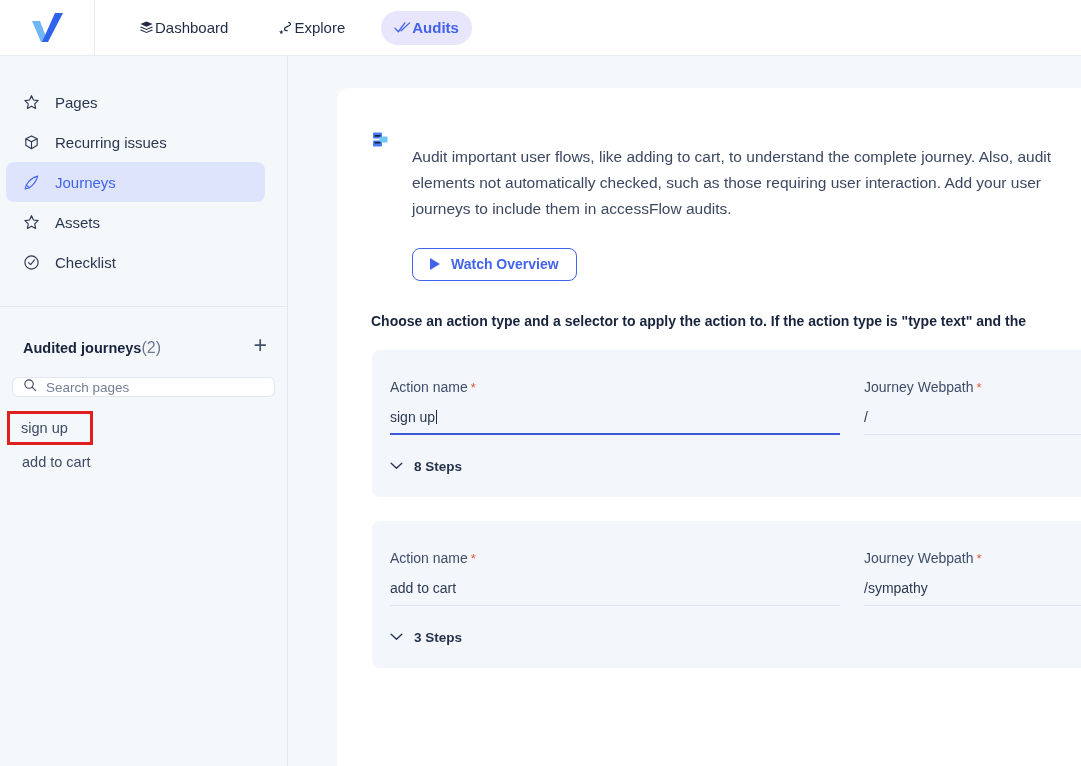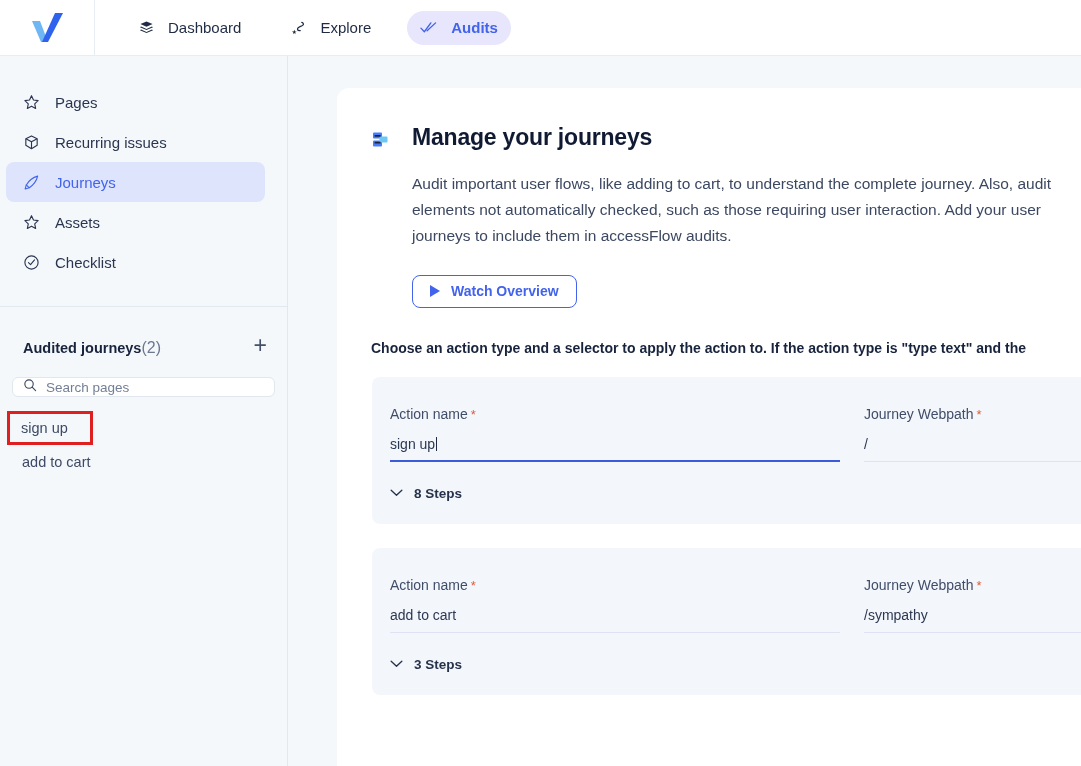--- a/index.html
+++ b/index.html
@@ -21,21 +21,21 @@
   }
   .logo-box {
     width: 95px; height: 56px;
     display: flex; align-items: center; justify-content: center;
     border-right: 1px solid #e8ecf3;
   }
   .logo-svg { display: block; }
 
   .nav-items { display: flex; align-items: center; height: 56px; padding-left: 31px; }
   .nav-item {
-    display: flex; align-items: center; gap: 14px;
+    display: flex; align-items: center; gap: 1px;
     height: 34px; padding: 0 13px;
     border-radius: 17px;
     font-size: 15px; color: #1f2b45;
     margin-right: 23px;
     cursor: pointer;
     white-space: nowrap;
   }
   .nav-item .nav-ico { display: flex; align-items: center; }
   .nav-item.active { background: #e7e6fc; color: #4263eb; }
   .nav-item.active .nav-label { color: #4263eb; font-weight: 600; }
@@ -329,21 +329,20 @@
       <div class="hero-ico">
         <svg width="20" height="20" viewBox="0 0 20 20">
           <rect x="2" y="2.5" width="9" height="6" rx="1" fill="#4a7cf7"></rect>
           <rect x="2" y="10.5" width="9" height="6" rx="1" fill="#4a7cf7"></rect>
           <rect x="8.5" y="6.5" width="8" height="6" rx="1" fill="#6cc7f7"></rect>
           <rect x="3.6" y="5" width="6" height="1.7" fill="#18233d"></rect>
           <rect x="3.6" y="11.8" width="6" height="1.7" fill="#18233d"></rect>
         </svg>
       </div>
       <div class="hero-body">
-        <h1 class="hero-title">Manage your journeys</h1>
         <p class="hero-desc">Audit important user flows, like adding to cart, to understand the complete journey. Also, audit elements not automatically checked, such as those requiring user interaction. Add your user journeys to include them in accessFlow audits.</p>
         <button class="watch-btn">
           <span class="play-tri"></span>
           <span>Watch Overview</span>
         </button>
       </div>
     </div>
 
     <div class="instructions">Choose an action type and a selector to apply the action to. If the action type is "type text" and the</div>
 

